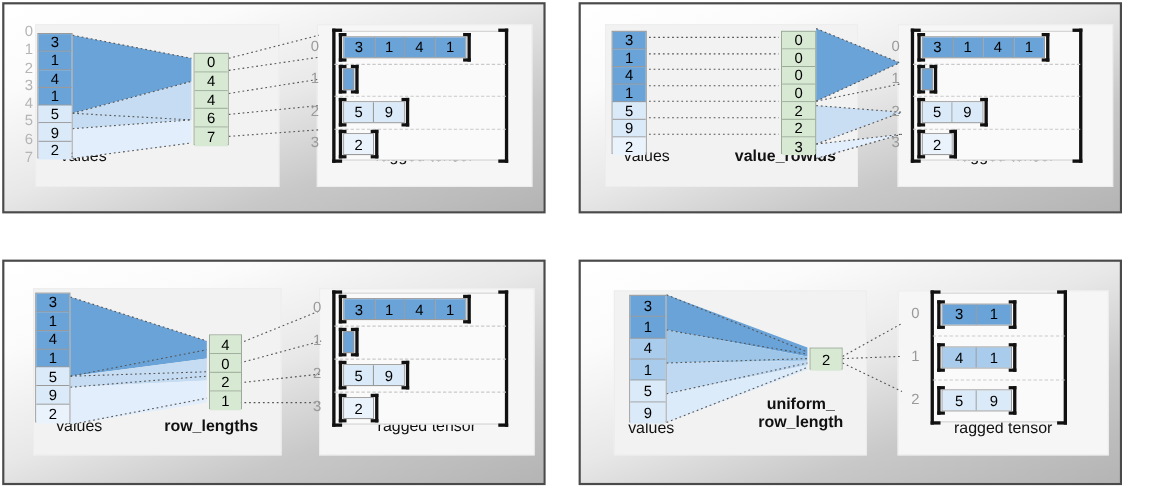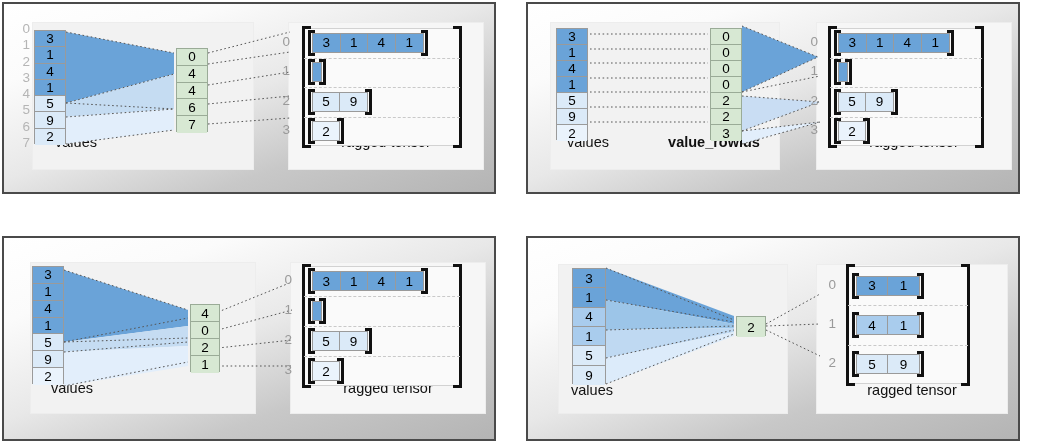--- a/index.html
+++ b/index.html
@@ -224,20 +224,21 @@
       <div class="brk l" style="left: 306px; top: 114.25px; height: 26px;"></div>
       <div class="brk r" style="left: 335px; top: 114.25px; height: 26px;"></div>
       <div class="cellrow" style="left: 310px; top: 117.25px; height: 20px; width: 28px;">
         <div style="width: 28px; background: rgb(234, 243, 252);">2</div>
       </div>
     </div>
 
   <div class="panel p3">
     <div class="card" style="left:26px;top:24px;width:226px;height:152px;">
       <div class="caption" style="left:-72px;top:118px;width:226px;">values</div>
+      <div class="caption bold" style="left:48px;top:118px;width:226px;">row_lengths</div>
     </div>
     <div class="card lighter" style="left:286px;top:24px;width:196px;height:152px;">
       <div class="caption" style="left:0;top:118px;">ragged tensor</div>
     </div>
 
     <svg class="ov" width="494" height="205">
       <polygon points="60,32 184,72 184,88 60,104" fill="#6aa3d8"></polygon>
       <polygon points="60,104 184,88 184,108 60,114" fill="#c5dcf2"></polygon>
       <polygon points="60,114 184,108 184,128 60,148" fill="#e2eefb"></polygon>
       <g stroke="#555" stroke-width="1" stroke-dasharray="1.6 2.6" fill="none">
@@ -297,20 +298,22 @@
       <div class="brk l" style="left: 304px; top: 120px; height: 26px;"></div>
       <div class="brk r" style="left: 333px; top: 120px; height: 26px;"></div>
       <div class="cellrow" style="left: 308px; top: 123px; height: 20px; width: 28px;">
         <div style="width: 28px; background: rgb(234, 243, 252);">2</div>
       </div>
     </div>
 
   <div class="panel p4">
     <div class="card" style="left:30px;top:26px;width:230px;height:150px;">
       <div class="caption" style="left:-82px;top:118px;width:230px;">values</div>
+      <div class="caption bold" style="left:54px;top:96px;width:230px;">uniform_
+row_length</div>
     </div>
     <div class="card lighter" style="left:288px;top:26px;width:192px;height:150px;">
       <div class="caption" style="left:0;top:118px;">ragged tensor</div>
     </div>
 
     <svg class="ov" width="494" height="205">
       <polygon points="78,30 206,78 206,86 78,62" fill="#6aa3d8"></polygon>
       <polygon points="78,62 206,86 206,90 78,92" fill="#9cc5e8"></polygon>
       <polygon points="78,92 206,90 206,94 78,120" fill="#bfd9f2"></polygon>
       <polygon points="78,120 206,94 206,98 78,146" fill="#dcebfa"></polygon>

